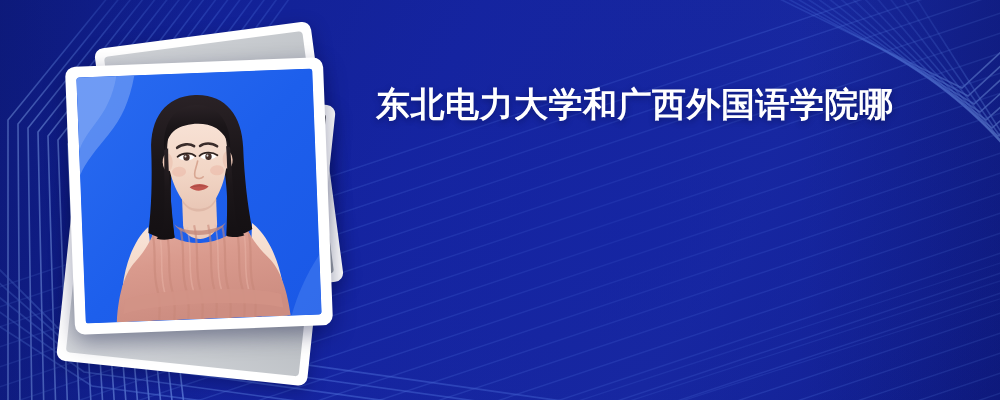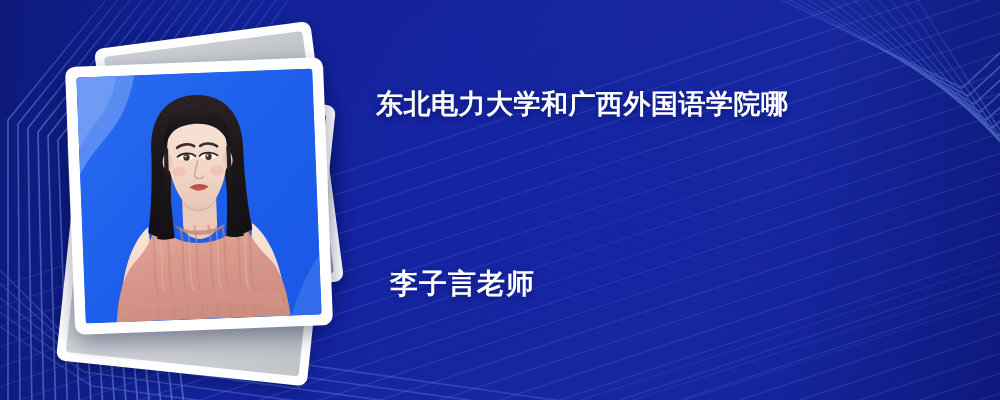--- a/index.html
+++ b/index.html
@@ -105,21 +105,21 @@
   }
   .photo-svg { display: block; width: 100%; height: 100%; }
 
   
   .title {
     position: absolute;
     left: 376px;
     top: 76px;
     width: 590px;
     color: #ffffff;
-    font-size: 27px;
+    font-size: 34px;
     line-height: 56px;
     font-weight: bold;
     letter-spacing: 0.5px;
     text-shadow: 0 2px 6px rgba(4,10,60,0.45);
   }
   .author-block {
     position: absolute;
     left: 372px;
     top: 264px;
     width: 420px;
@@ -375,16 +375,15 @@
         </svg>
       </div>
     </div>
   </div>
 
   <div class="title">
     <span>东北电力大学和广西外国语学院哪</span><br>
   </div>
 
   <div class="author-block">
-    <div class="author-name">李子言老师</div>
   </div>
 
 </div>
 
 </body></html>

